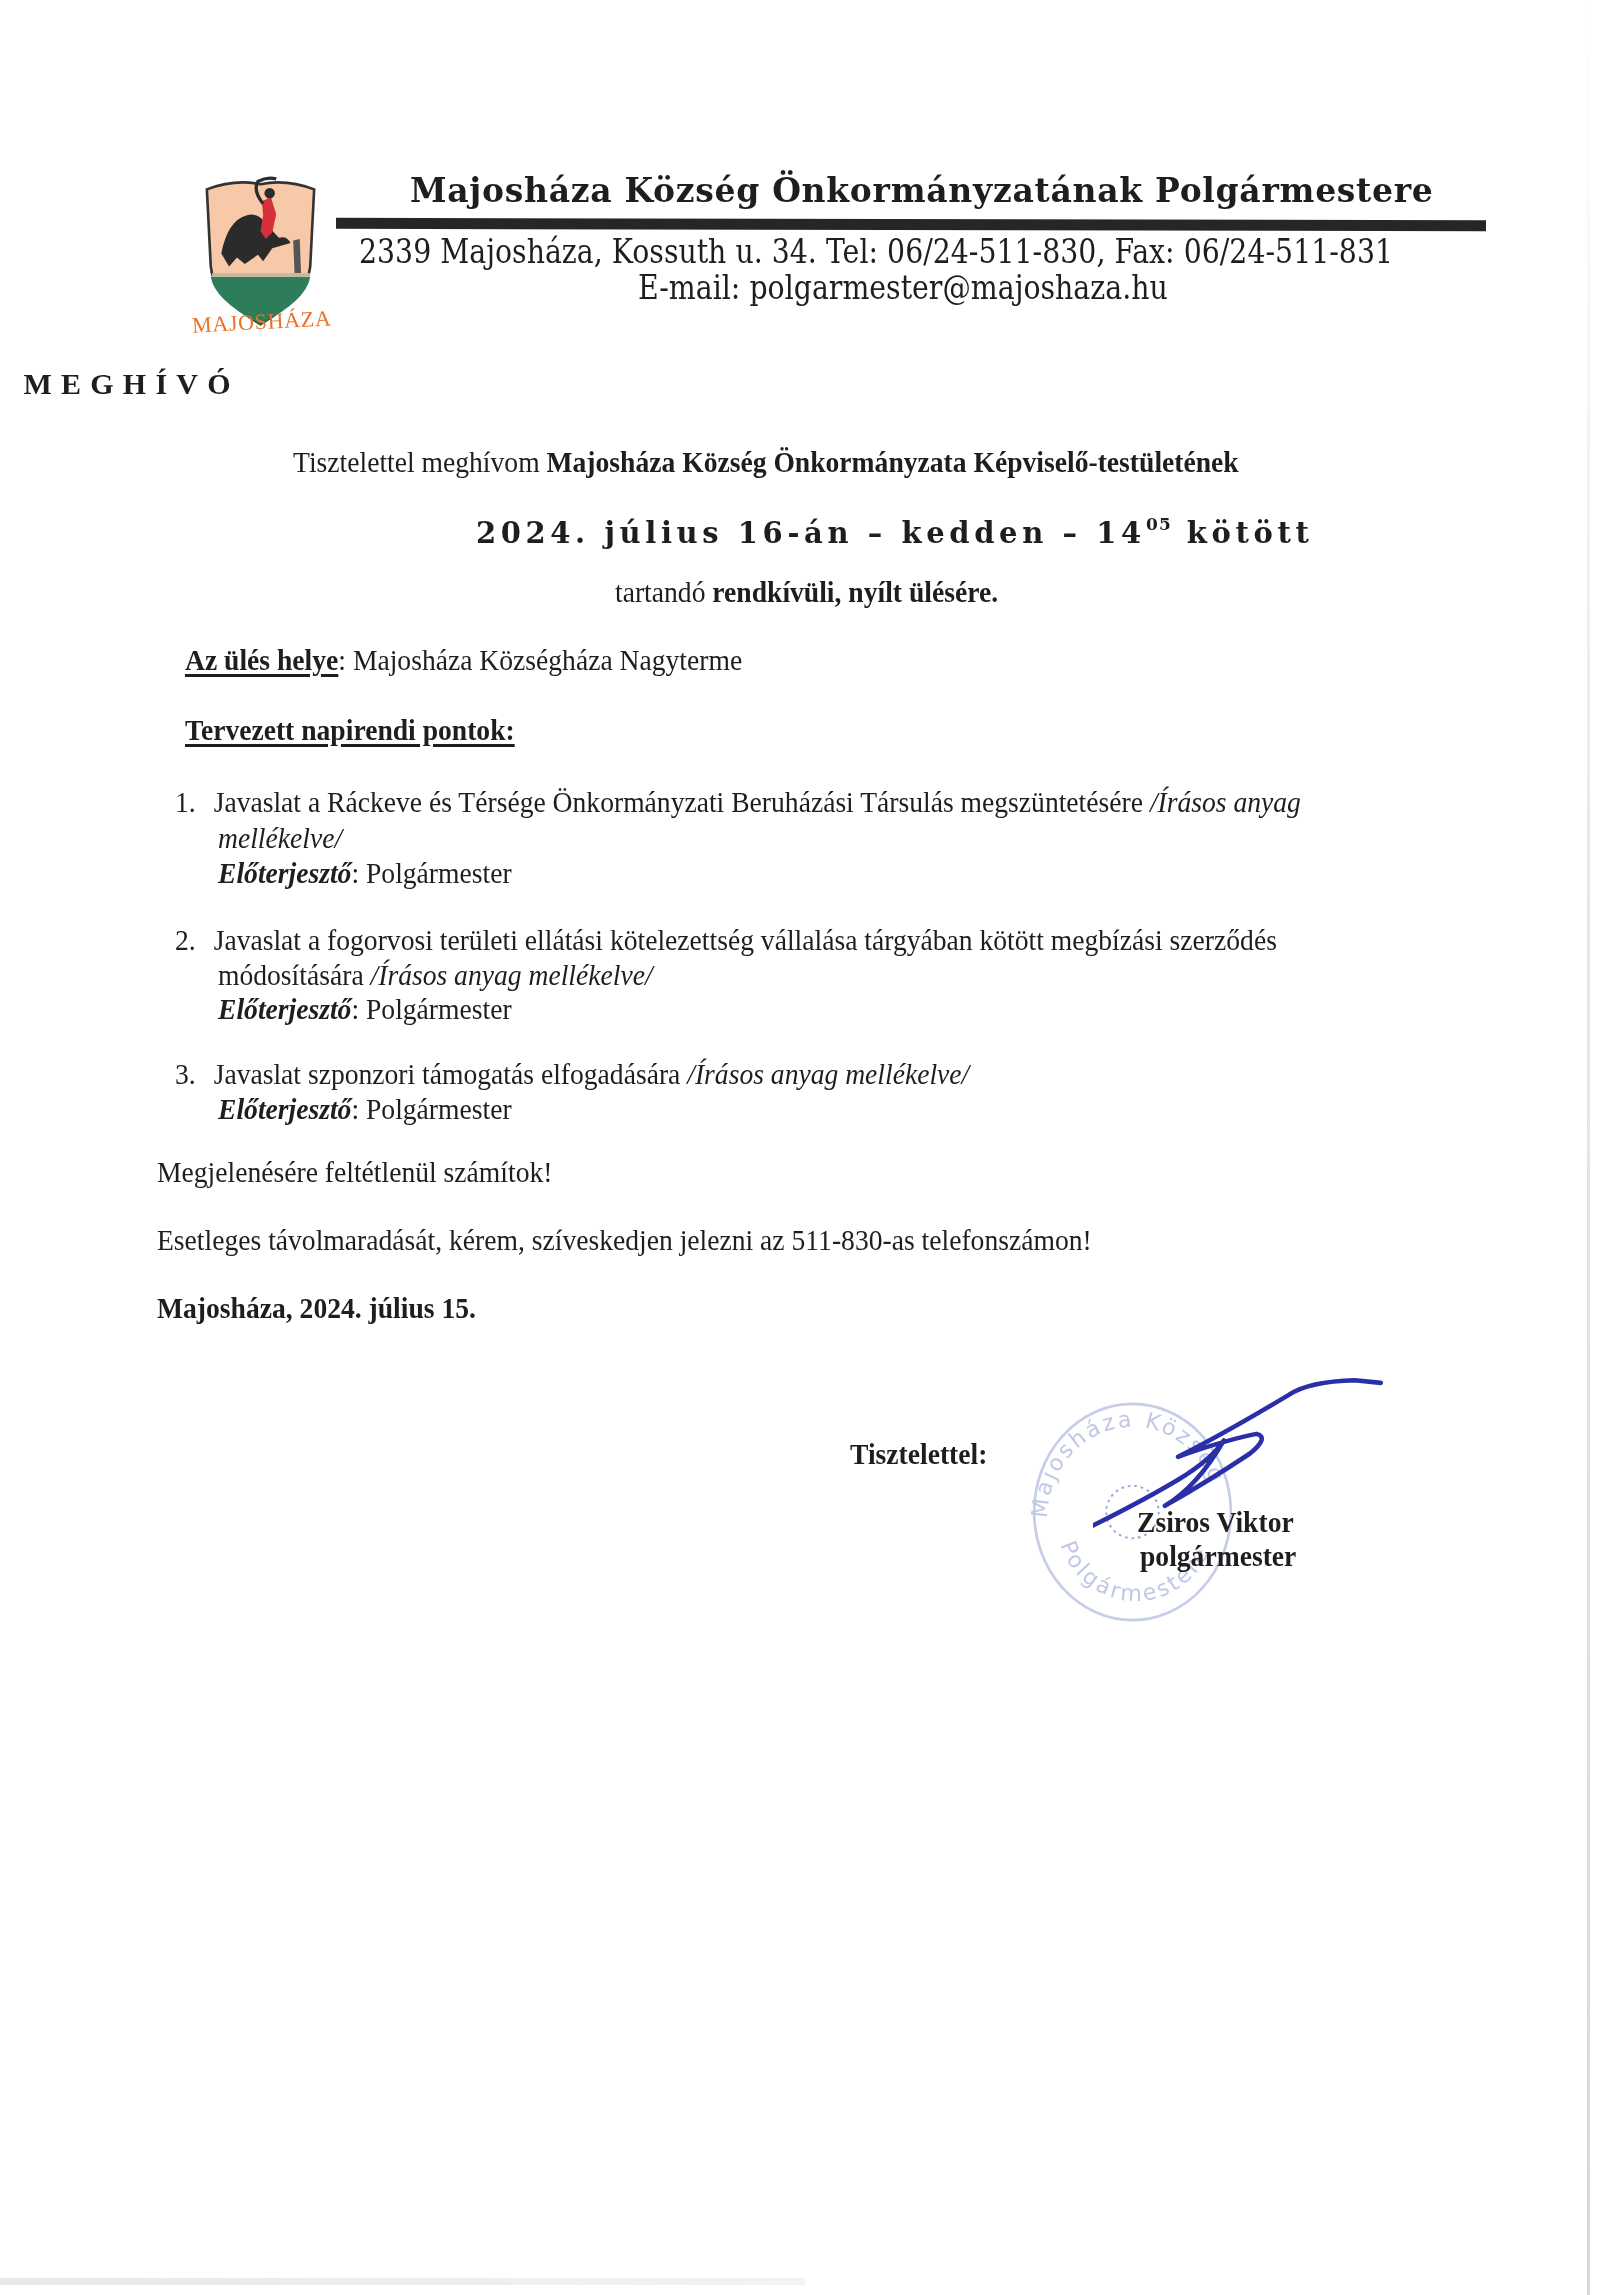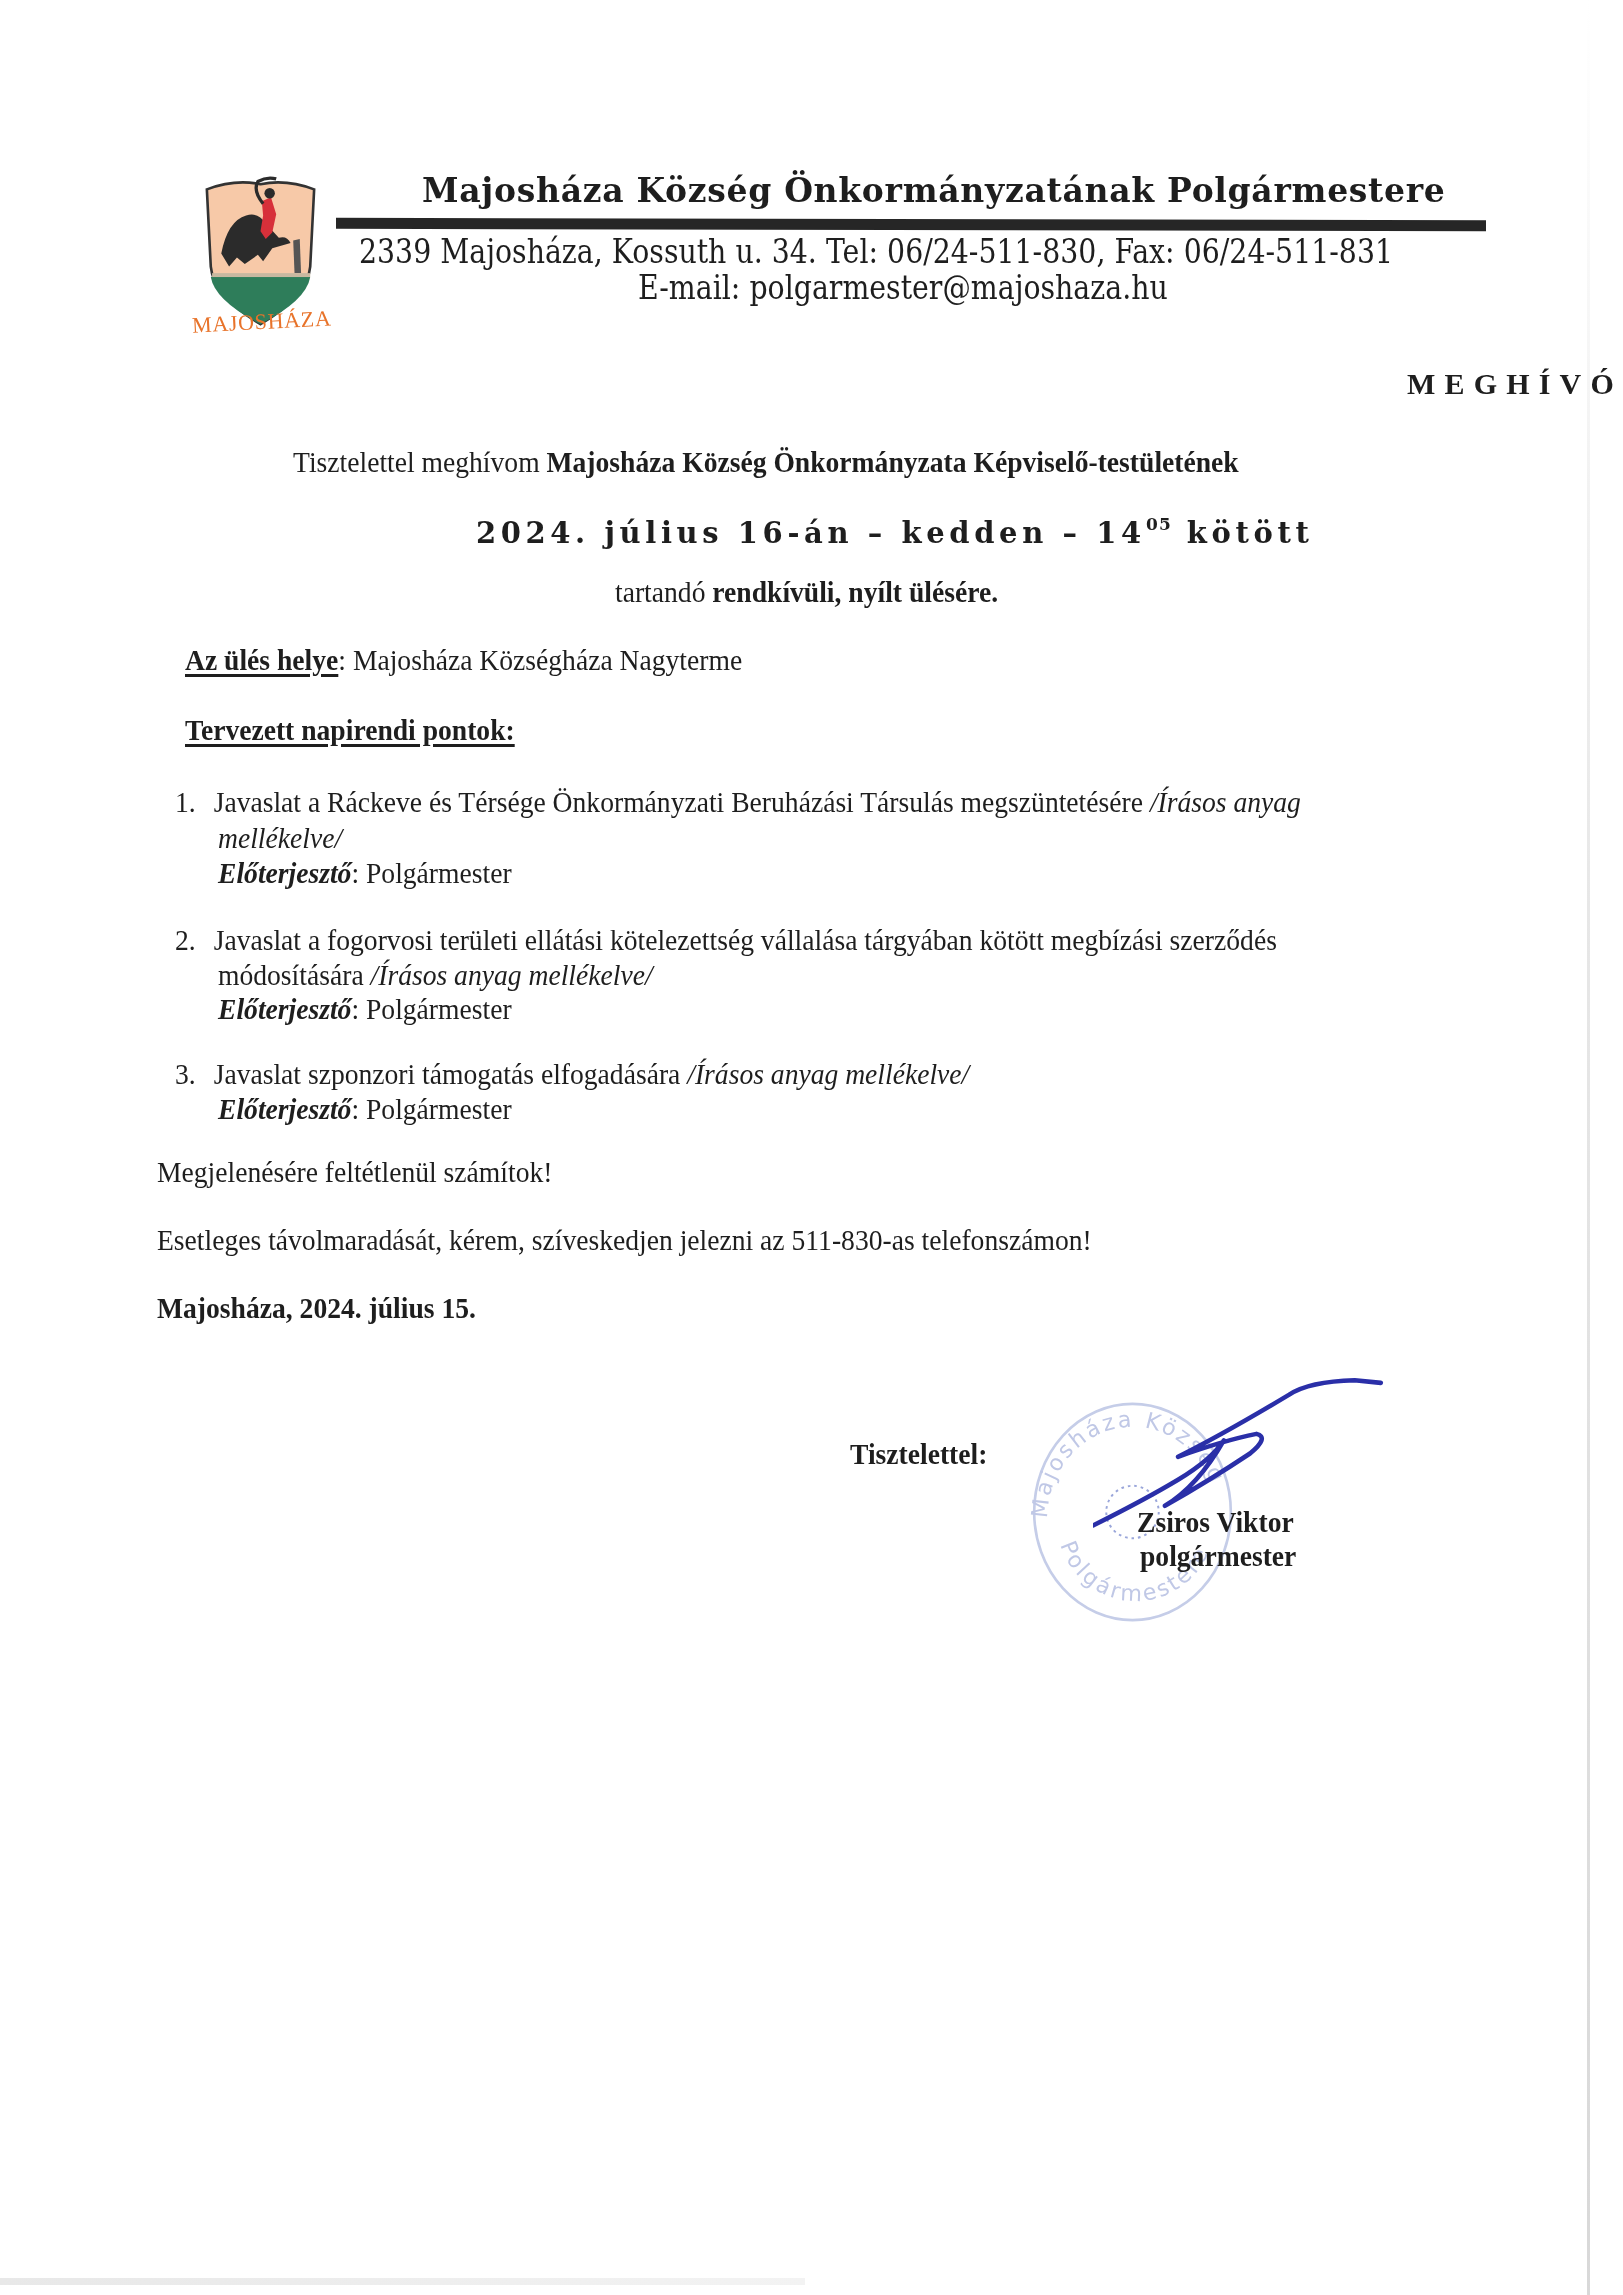--- a/index.html
+++ b/index.html
@@ -3,27 +3,27 @@
   <meta charset="utf-8">
   <style>
     html, body { margin: 0; padding: 0; background: #ffffff; }
     body { width: 1623px; height: 2295px; position: relative; overflow: hidden; color: #1e1e1e; }
     .abs { position: absolute; }
     .serif { font-family: "Liberation Serif", "DejaVu Serif", serif; }
     .slab { font-family: "DejaVu Serif", "Liberation Serif", serif; }
 
     
     #crest { left: 195px; top: 175px; width: 131px; height: 157px; }
-    #org-name { left: 422px; top: 171px; font-size: 33px; font-weight: bold; letter-spacing: 0.7px; white-space: nowrap; }
+    #org-name { left: 410px; top: 171px; font-size: 33px; font-weight: bold; letter-spacing: 0.7px; white-space: nowrap; }
     #header-rule { left: 336px; top: 219px; width: 1150px; height: 10.5px; background: #262626; transform: skewY(0.12deg); }
     #address-line { left: 359px; top: 232px; font-size: 33px; white-space: nowrap; transform: scaleX(0.86); transform-origin: left top; font-family: "DejaVu Serif", serif; }
     #email-line { left: 638px; top: 268px; font-size: 33px; white-space: nowrap; transform: scaleX(0.86); transform-origin: left top; font-family: "DejaVu Serif", serif; }
 
     
-    #doc-title { left: 0; width: 1623px; text-align: right; top: 367px; font-size: 30px; font-weight: bold; letter-spacing: 9.2px; padding-left: 23.6px; box-sizing: border-box; }
+    #doc-title { left: 0; width: 1623px; text-align: left; top: 367px; font-size: 30px; font-weight: bold; letter-spacing: 9.2px; padding-left: 23.6px; box-sizing: border-box; }
 
     
     .line { font-size: 30px; white-space: nowrap; transform: scaleX(0.92); transform-origin: left top; }
     .b { font-weight: bold; }
     .i { font-style: italic; }
     .u { text-decoration: underline; text-decoration-thickness: 3.3px; text-underline-offset: 3.9px; }
 
     #intro-line { left: 293px; top: 445px; }
     #date-line { left: 476px; top: 514px; font-size: 29px; font-weight: bold; letter-spacing: 4.6px; transform: none; font-family: "DejaVu Serif", serif; }
     #date-line sup { font-size: 17px; letter-spacing: 1.3px; vertical-align: 13px; }

